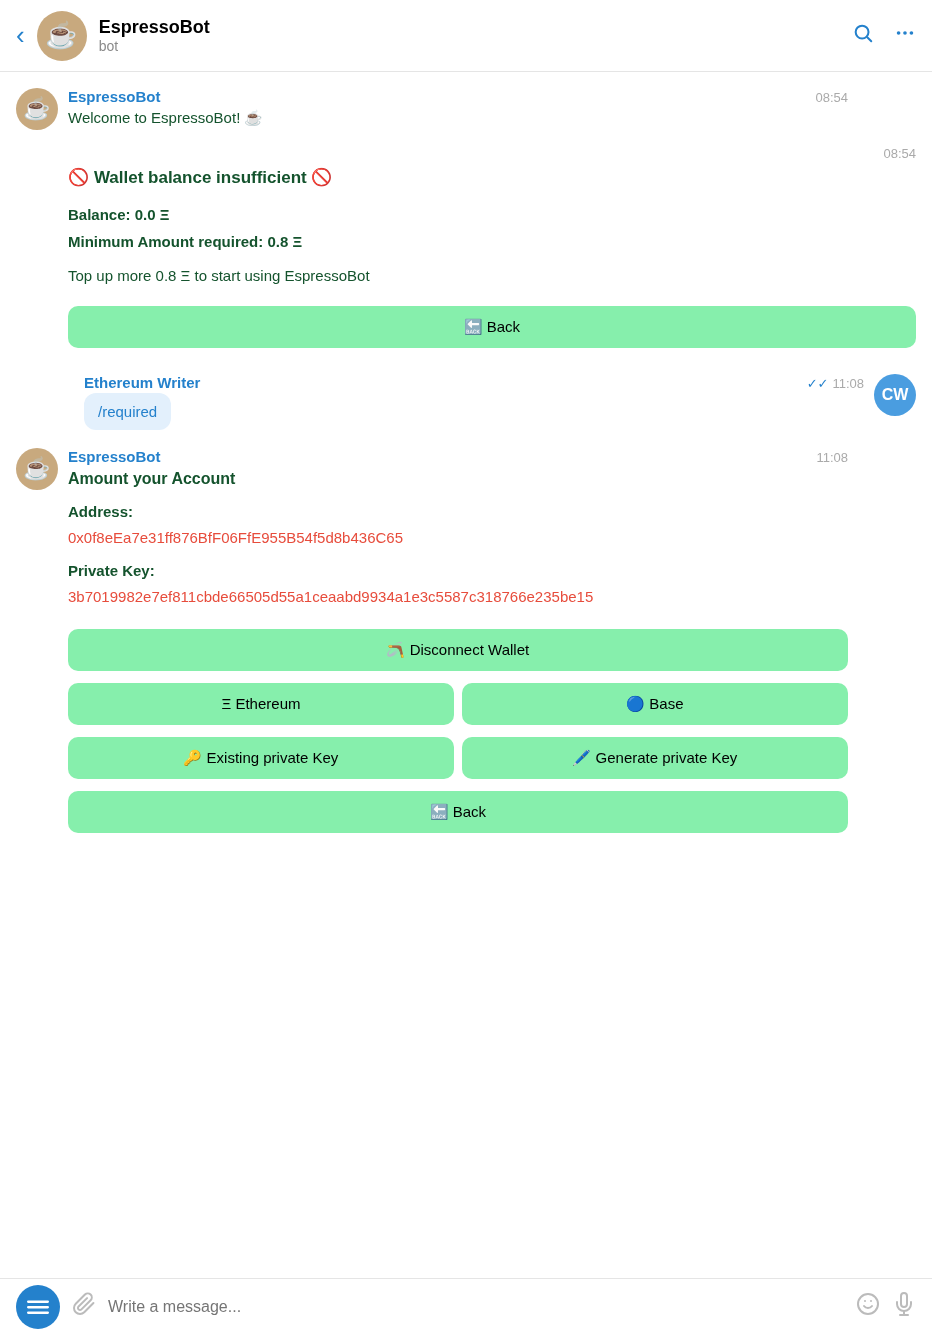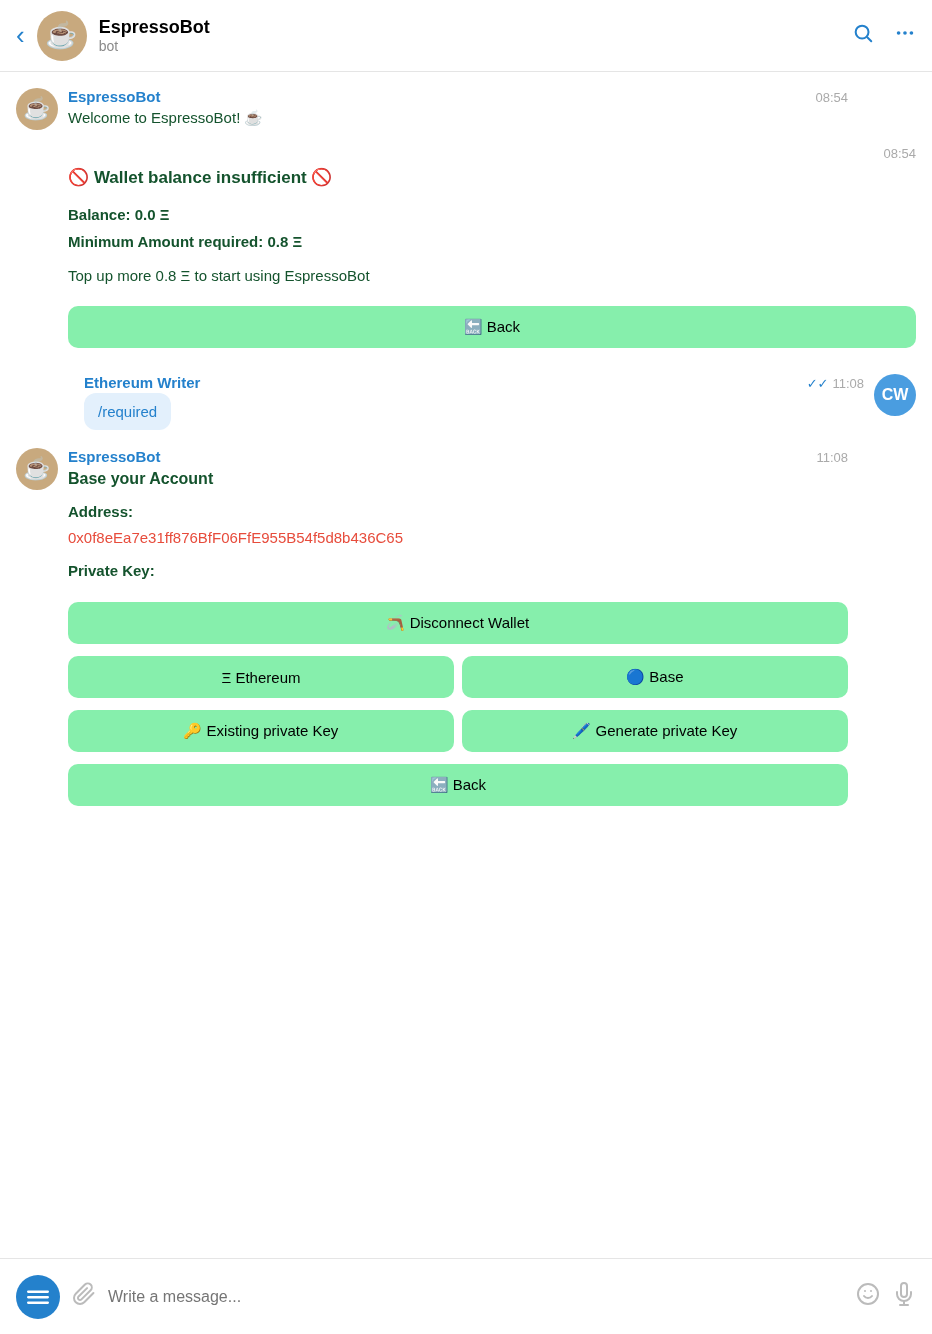--- a/index.html
+++ b/index.html
@@ -188,21 +188,21 @@
     }
 
     
     .bottom-bar {
       display: flex;
       align-items: center;
       padding: 10px 16px;
       border-top: 1px solid #e5e5e5;
       background: #fff;
       gap: 12px;
-      height: 76px;
+      height: 56px;
     }
     .menu-btn {
       width: 44px;
       height: 44px;
       border-radius: 50%;
       background: #2481cc;
       display: flex;
       align-items: center;
       justify-content: center;
       cursor: pointer;
@@ -322,25 +322,26 @@
     </div>
   </div>
 
   <div class="message-group" style="margin-top: 6px;">
     <div class="avatar avatar-bot">☕</div>
     <div class="message-content">
       <div class="message-header">
         <span class="message-sender">EspressoBot</span>
         <span class="message-time">11:08</span>
       </div>
-      <div class="msg-text msg-bold" style="font-size:16px; margin-bottom:10px;">Base your Account</div>
+      <div class="msg-text msg-bold" style="font-size:16px; margin-bottom:10px;">Amount your Account</div>
       <div class="msg-text msg-bold">Address:</div>
       <div class="msg-text msg-red">0x0f8eEa7e31ff876BfF06FfE955B54f5d8b436C65</div>
       <div style="height:6px;"></div>
       <div class="msg-text msg-bold">Private Key:</div>
+      <div class="msg-text msg-red">3b7019982e7ef811cbde66505d55a1ceaabd9934a1e3c5587c318766e235be15</div>
       <div style="height:10px;"></div>
 
       <div class="btn-row">
         <button class="btn-inline btn-inline-full">🪃 Disconnect Wallet</button>
       </div>
       <div style="height:6px;"></div>
 
       <div class="btn-row">
         <button class="btn-inline">Ξ Ethereum</button>
         <button class="btn-inline">🔵 Base</button>

